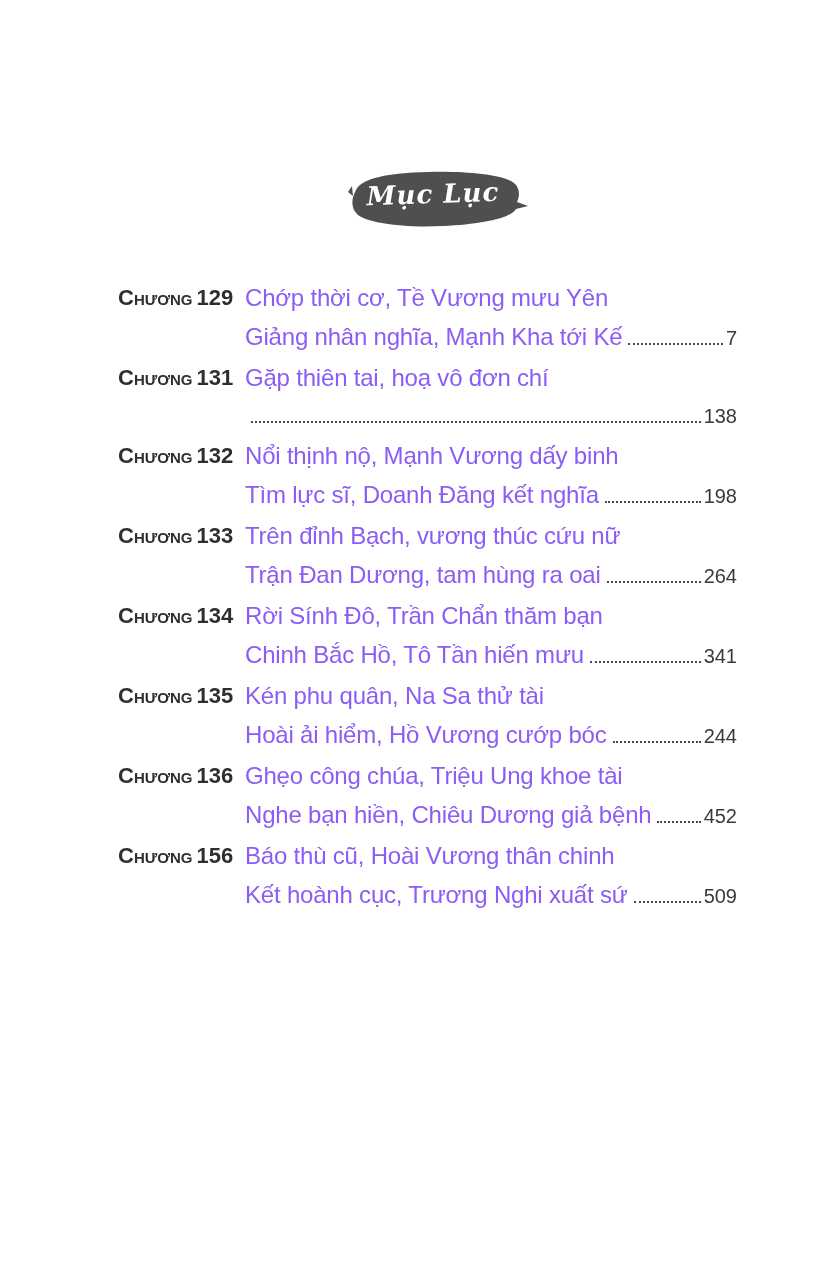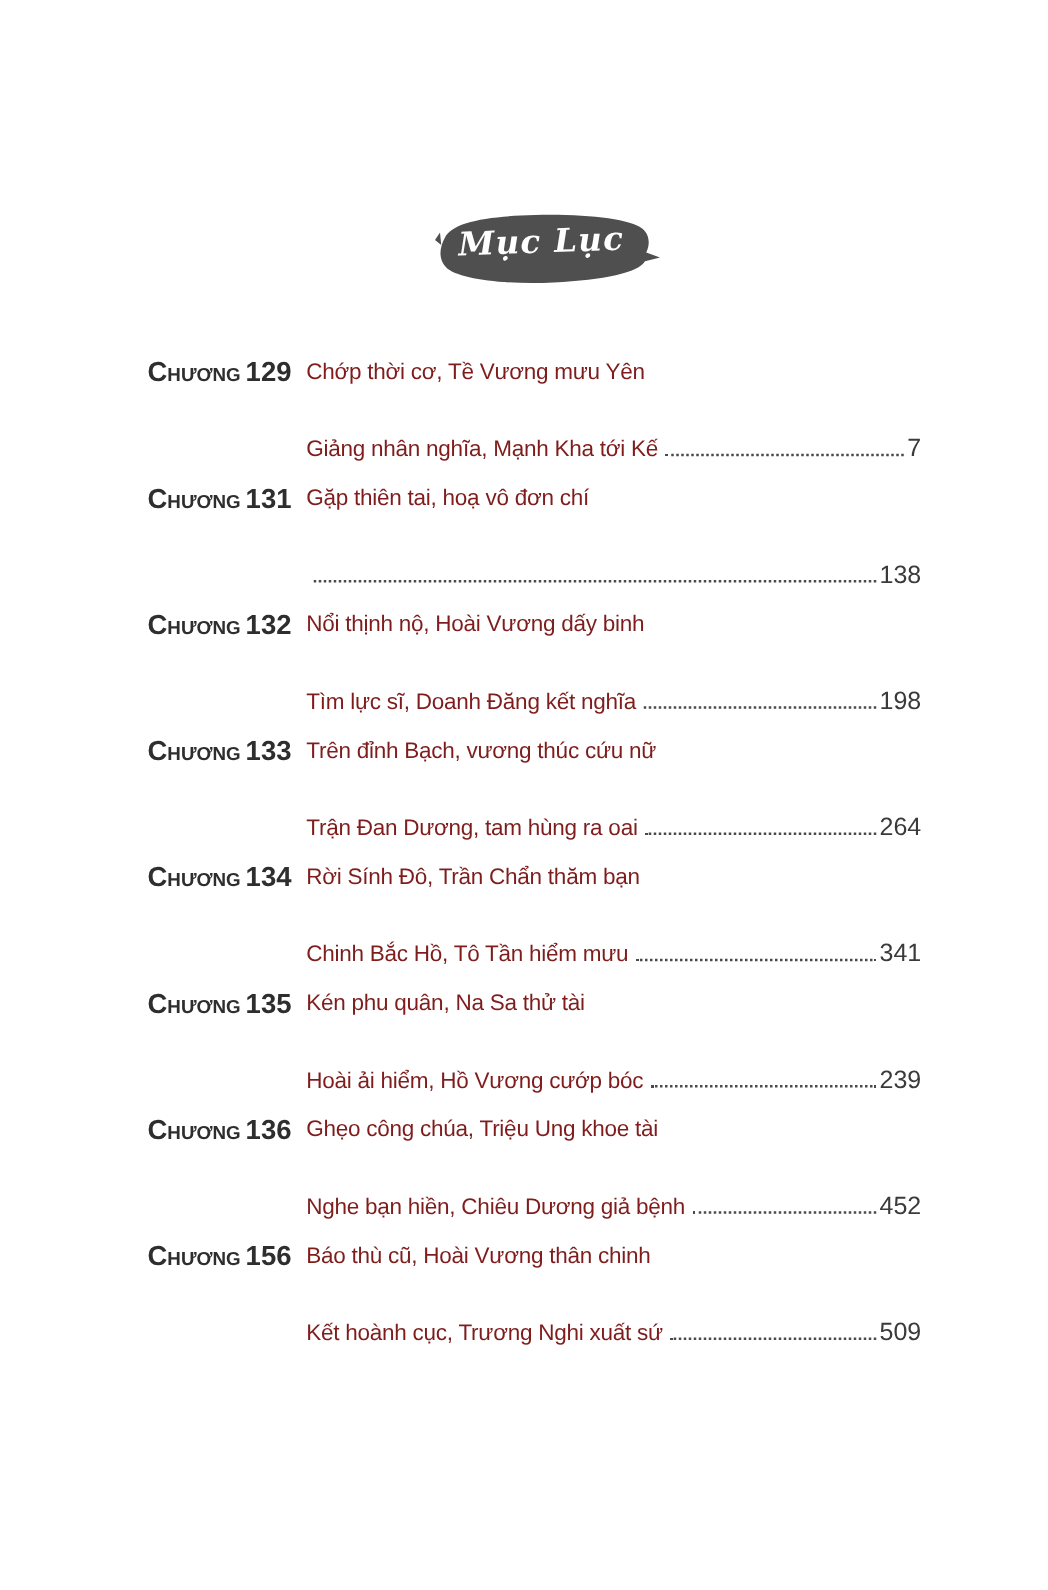--- a/index.html
+++ b/index.html
@@ -65,30 +65,29 @@
     font-size: 22px;
     font-weight: 600;
     color: #2e2e2e;
     white-space: nowrap;
   }
   .chap-num {
     font-variant: normal;
     margin-left: 4px;
   }
   .title-line {
-    font-size: 18px;
+    font-size: 24px;
     letter-spacing: -0.2px;
-    color: #7f1d1d;
+    color: #8b5cf6;
     white-space: nowrap;
   }
   .row2 {
     grid-column: 2;
     display: flex;
     align-items: baseline;
-    margin-top: 23px;
   }
   .leader {
     flex: 1;
     border-bottom: 2px dotted #4a4a4a;
     margin: 0 3px 7px 6px;
     min-width: 20px;
   }
   .pagenum {
     font-size: 20px;
     color: #3a3a3a;
@@ -131,21 +130,21 @@
     <span class="chap"><span>Chương</span><span class="chap-num">131</span></span>
     <span class="title-line">Gặp thiên tai, hoạ vô đơn chí</span>
     <span class="row2">
       <span class="leader"></span>
       <span class="pagenum">138</span>
     </span>
   </div>
 
   <div class="entry">
     <span class="chap"><span>Chương</span><span class="chap-num">132</span></span>
-    <span class="title-line">Nổi thịnh nộ, Hoài Vương dấy binh</span>
+    <span class="title-line">Nổi thịnh nộ, Mạnh Vương dấy binh</span>
     <span class="row2">
       <span class="title-line">Tìm lực sĩ, Doanh Đăng kết nghĩa</span>
       <span class="leader"></span>
       <span class="pagenum">198</span>
     </span>
   </div>
 
   <div class="entry">
     <span class="chap"><span>Chương</span><span class="chap-num">133</span></span>
     <span class="title-line">Trên đỉnh Bạch, vương thúc cứu nữ</span>
@@ -153,33 +152,33 @@
       <span class="title-line">Trận Đan Dương, tam hùng ra oai</span>
       <span class="leader"></span>
       <span class="pagenum">264</span>
     </span>
   </div>
 
   <div class="entry">
     <span class="chap"><span>Chương</span><span class="chap-num">134</span></span>
     <span class="title-line">Rời Sính Đô, Trần Chẩn thăm bạn</span>
     <span class="row2">
-      <span class="title-line">Chinh Bắc Hồ, Tô Tần hiểm mưu</span>
+      <span class="title-line">Chinh Bắc Hồ, Tô Tần hiến mưu</span>
       <span class="leader"></span>
       <span class="pagenum">341</span>
     </span>
   </div>
 
   <div class="entry">
     <span class="chap"><span>Chương</span><span class="chap-num">135</span></span>
     <span class="title-line">Kén phu quân, Na Sa thử tài</span>
     <span class="row2">
       <span class="title-line">Hoài ải hiểm, Hồ Vương cướp bóc</span>
       <span class="leader"></span>
-      <span class="pagenum">239</span>
+      <span class="pagenum">244</span>
     </span>
   </div>
 
   <div class="entry">
     <span class="chap"><span>Chương</span><span class="chap-num">136</span></span>
     <span class="title-line">Ghẹo công chúa, Triệu Ung khoe tài</span>
     <span class="row2">
       <span class="title-line">Nghe bạn hiền, Chiêu Dương giả bệnh</span>
       <span class="leader"></span>
       <span class="pagenum">452</span>

